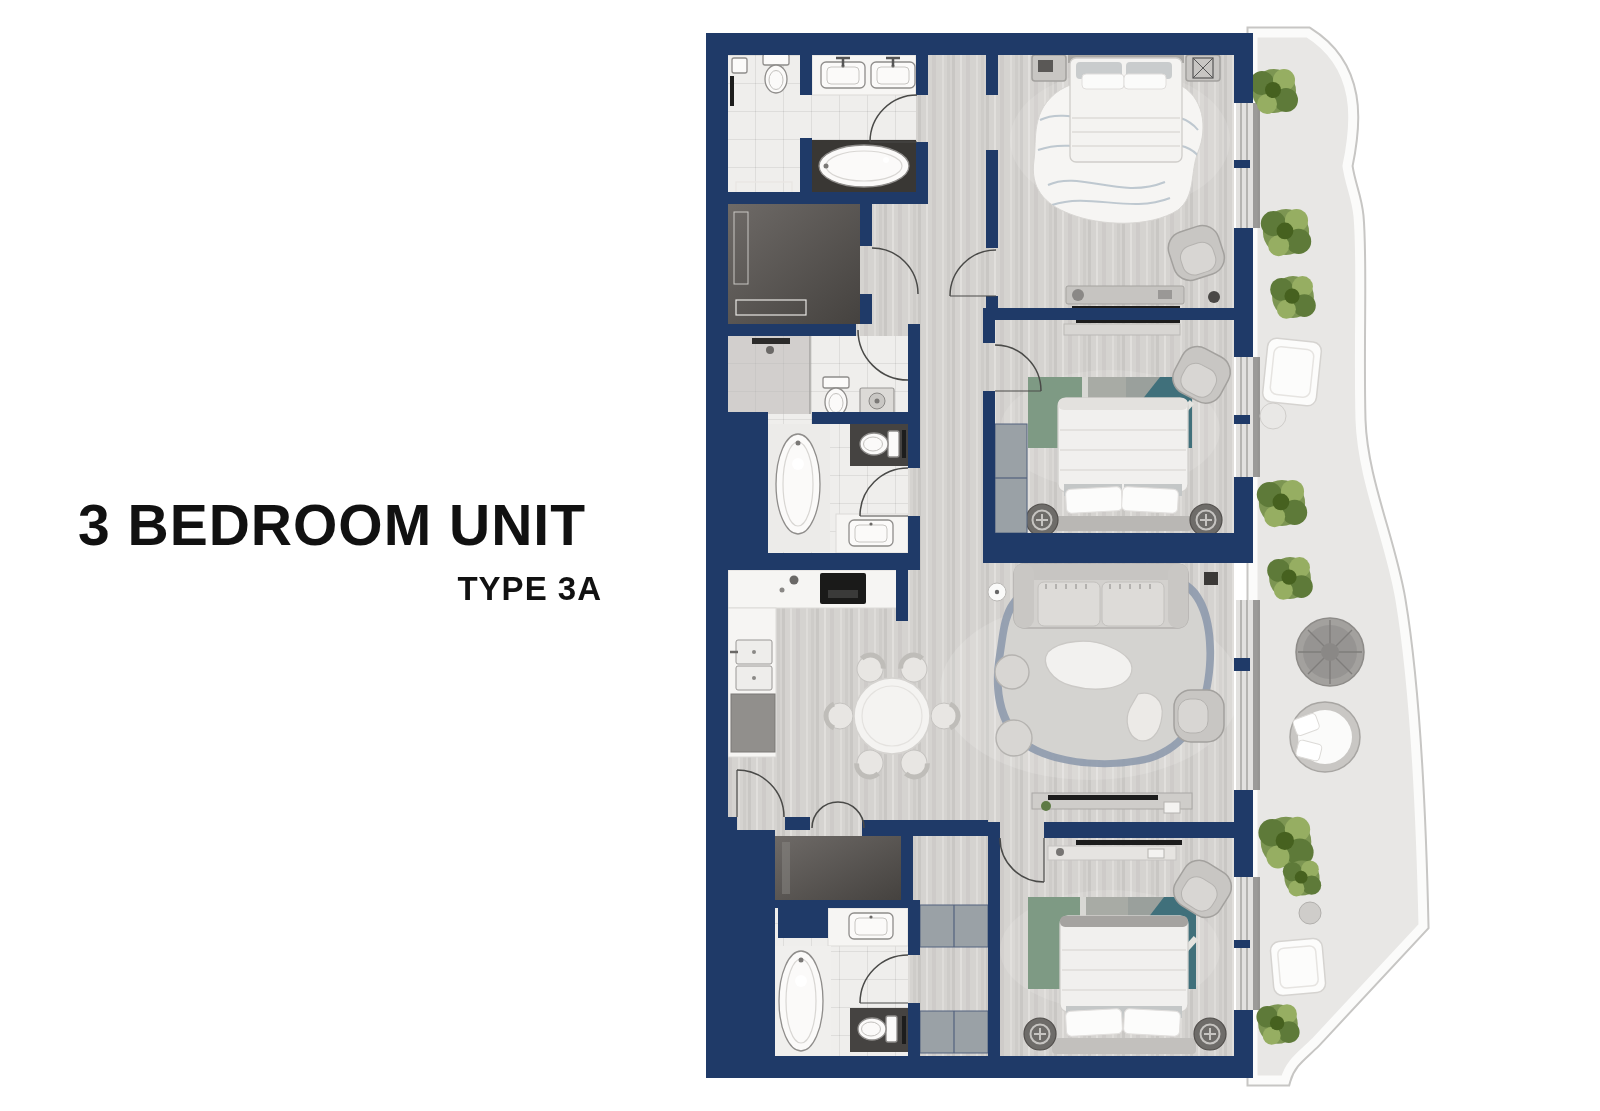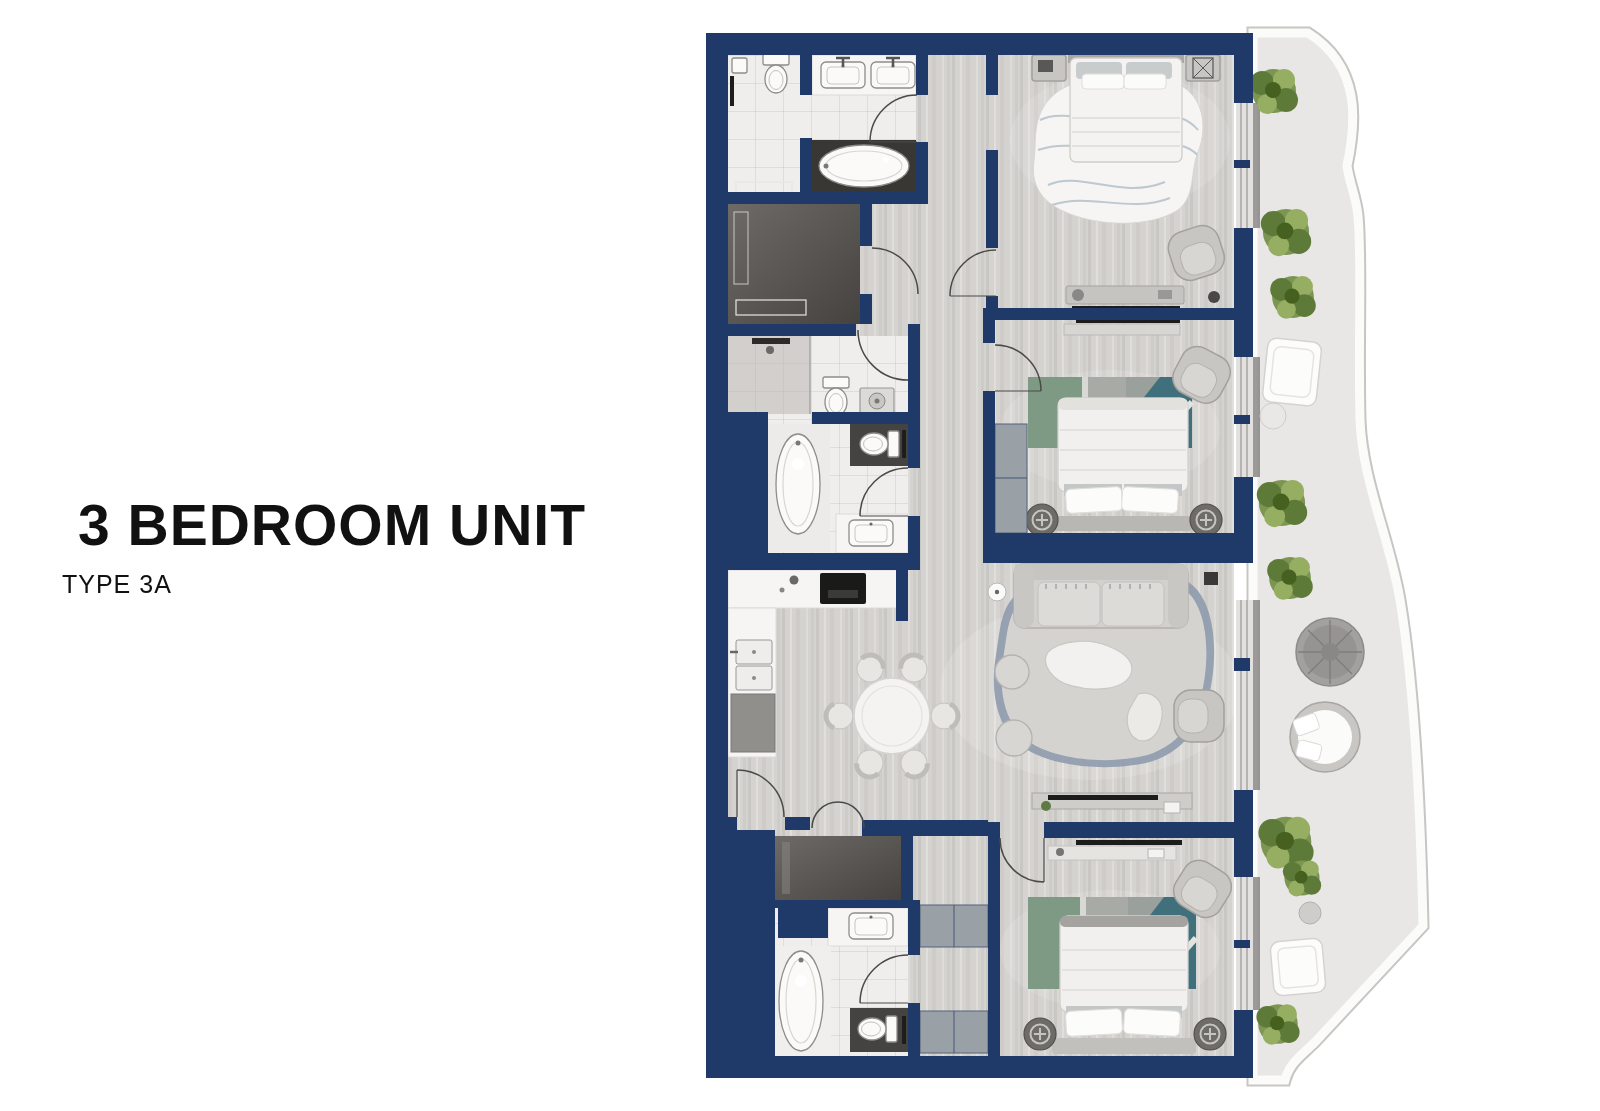--- a/index.html
+++ b/index.html
@@ -1,22 +1,22 @@
 <!DOCTYPE html>
 <html style="--wall: #1f3a68; --wood-floor: #d5d3d0; --tile-floor: #efeeec; --dark-floor: #5a5755; --balcony-floor: #e8e7e5; --balcony-rim: #fbfbfa; --wardrobe-gray: #9aa1a6; --furniture-gray: #c8c6c3; --furniture-light: #f4f3f1; --fixture-white: #fbfaf9; --rug-blue: #8e9aad; --rug-green: #7e9a84; --rug-teal: #40707b; --plant-green: #7c9552; --tv-black: #1c1c1c;"><head>
 <meta charset="utf-8">
 <style>
   html,body{margin:0;padding:0;background:#fff;}
   .canvas{position:relative;width:1600px;height:1111px;background:#fff;overflow:hidden;
           font-family:"Liberation Sans",sans-serif;}
   .titleblock{position:absolute;left:62px;top:0;width:540px;}
   .heading{position:absolute;left:0;top:492px;width:540px;text-align:center;
            font-size:57px;font-weight:700;color:#111;letter-spacing:1px;white-space:nowrap;}
-  .subheading{position:absolute;left:0;top:570px;width:540px;text-align:left;
-           font-size:25px;font-weight:400;color:#111;letter-spacing:1px;}
+  .subheading{position:absolute;left:0;top:570px;width:540px;text-align:right;
+           font-size:33px;font-weight:700;color:#111;letter-spacing:1px;}
   svg{position:absolute;left:0;top:0;}
   .wall{fill:var(--wall,#1f3a68);}
   .glass{fill:#e2e1df;}
   .glassline{stroke:#a6a4a2;stroke-width:1.5;}
   .track{fill:#7b7977;opacity:.75;}
   .gray-panel{fill:var(--wardrobe-gray,#9aa1a6);stroke:#53627e;stroke-width:1;}
   .fixture{fill:var(--fixture-white,#fbfaf9);stroke:#8f8d8b;stroke-width:1.3;}
   .furn{fill:var(--furniture-gray,#c8c6c3);stroke:#a3a19e;stroke-width:1.5;}
   .tv{fill:var(--tv-black,#1c1c1c);}
   .arc{fill:none;stroke:#4a4a48;stroke-width:1.5;}

